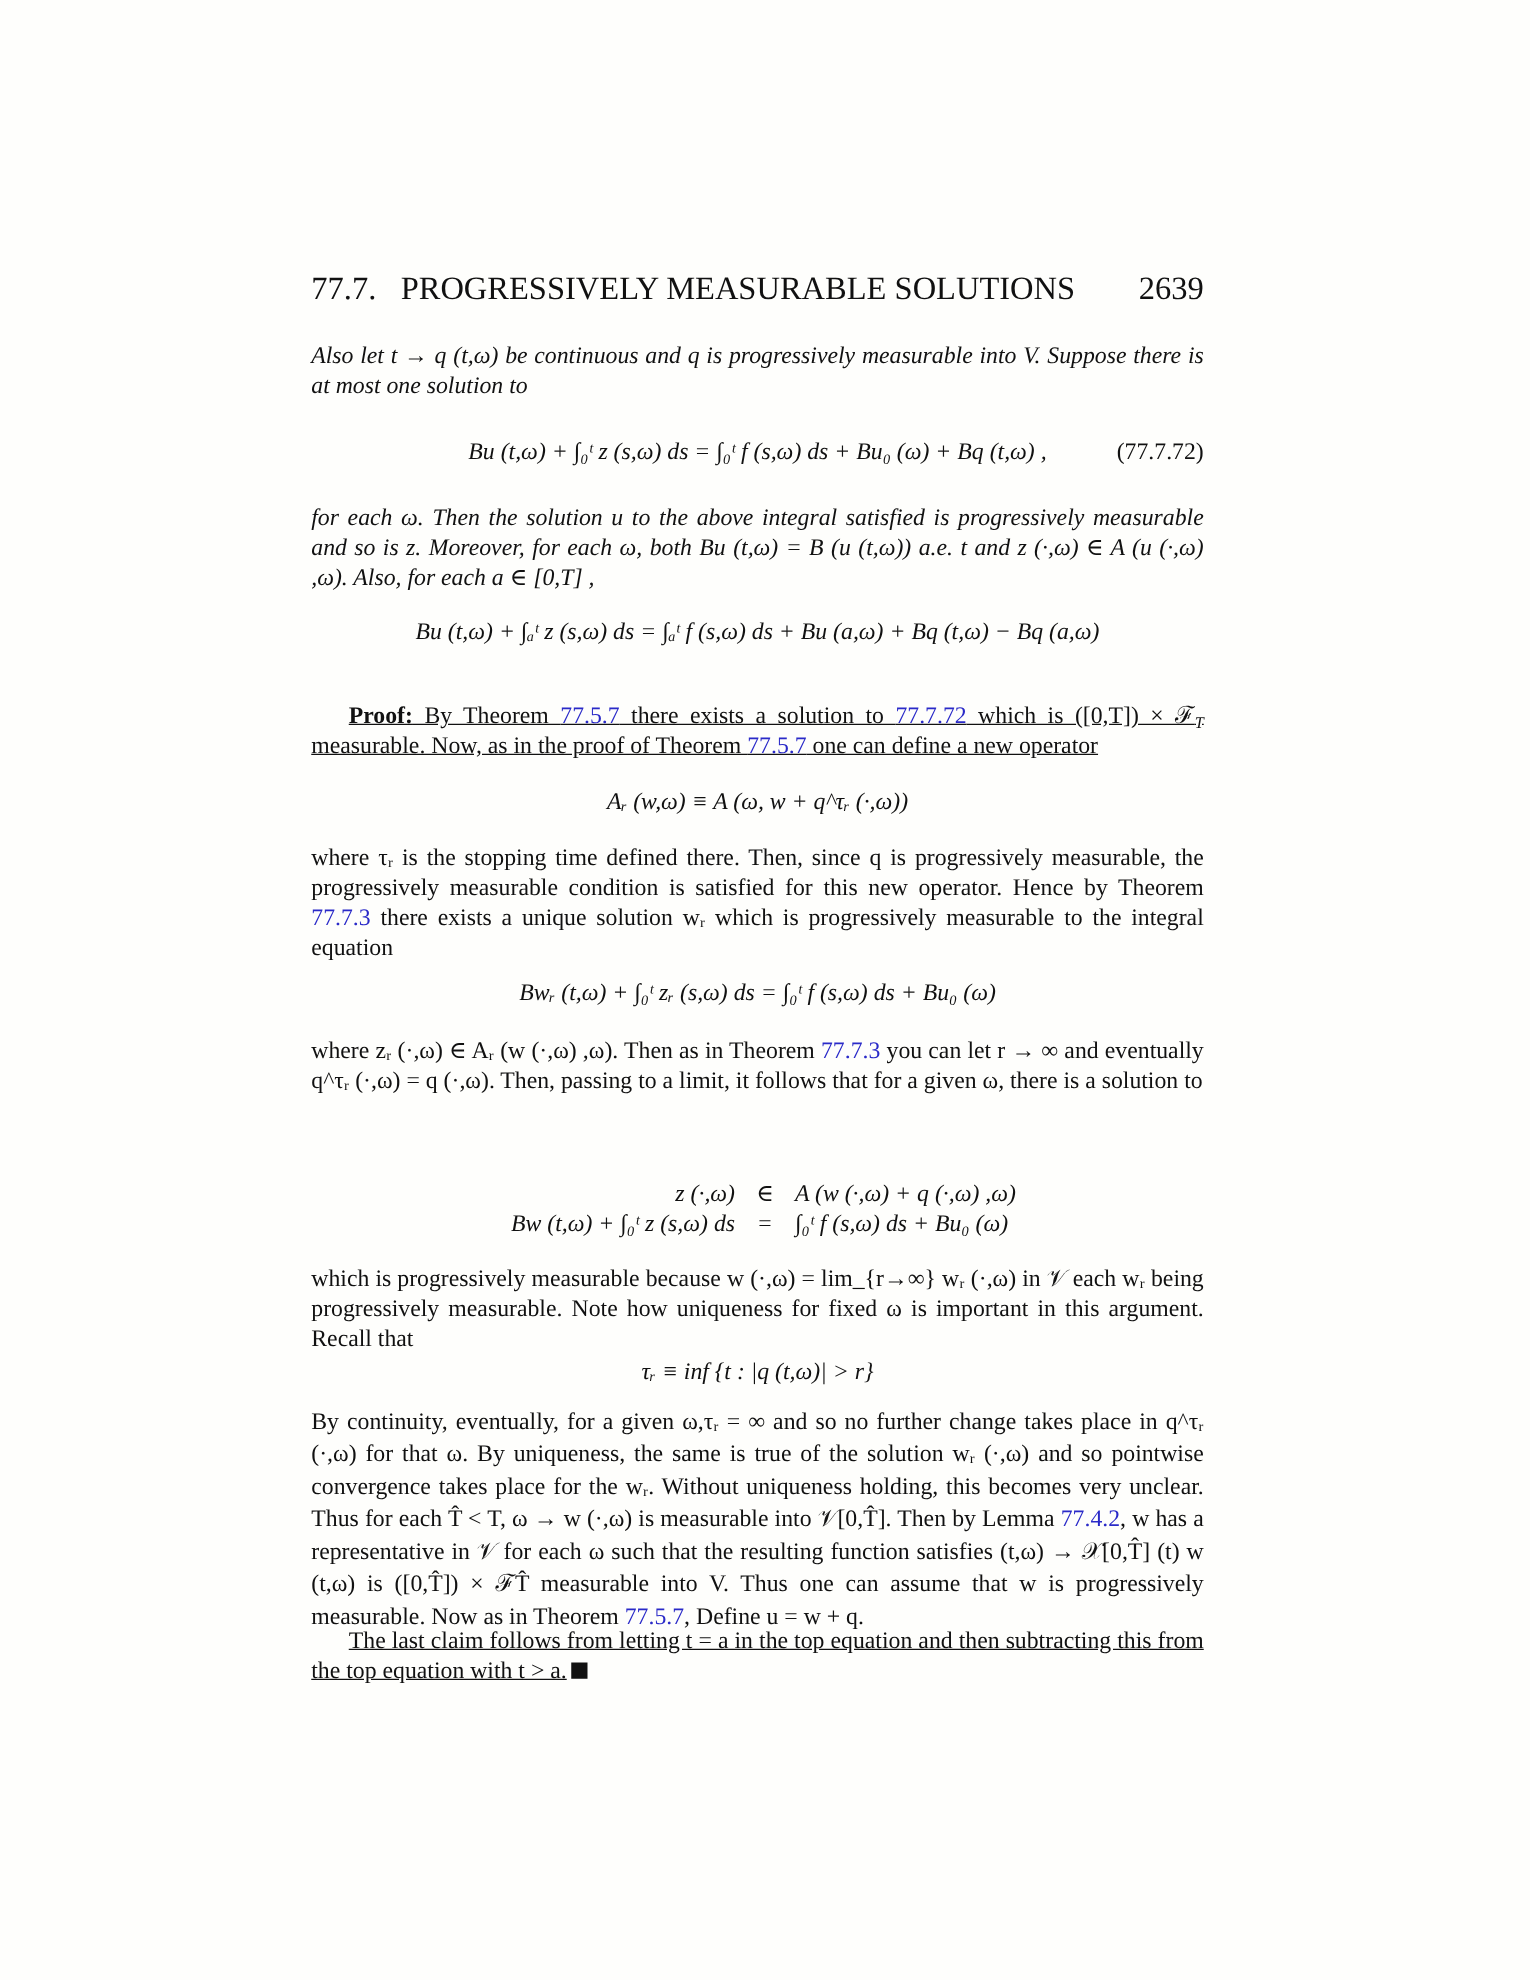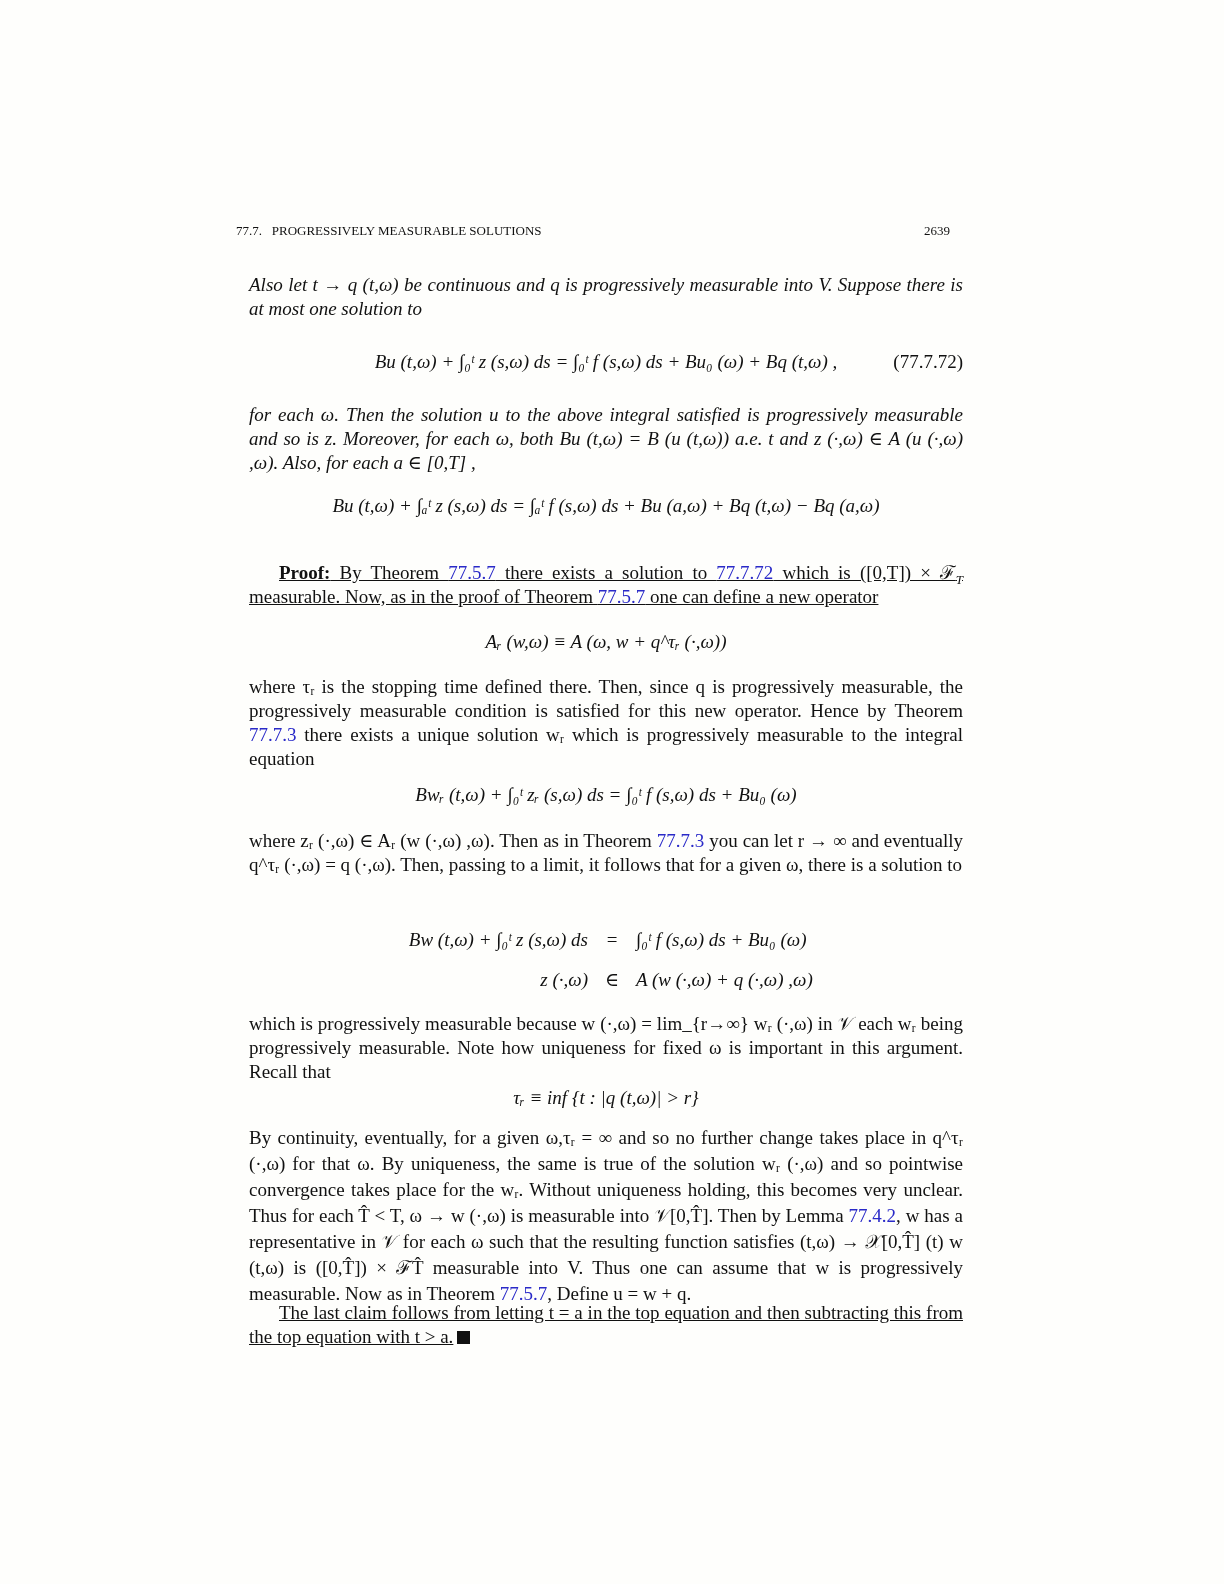--- a/index.html
+++ b/index.html
@@ -2,21 +2,21 @@
 <html><head>
 <meta charset="utf-8">
 <style>
   html, body { margin: 0; padding: 0; }
   body {
     width: 1224px; height: 1584px; background: #fefefc; position: relative;
     font-family: "Liberation Serif", "DejaVu Serif", serif; color: #111;
     font-size: 19px; line-height: 24px;
   }
   .abs { position: absolute; }
-  .hdr { top: 219px; left: 236px; width: 714px; font-size: 13px; }
+  .hdr { top: 219px; left: 249px; width: 714px; font-size: 26px; }
   .hdr .pn { position: absolute; right: 0; top: 0; margin-left: 43px; }
   .para { left: 249px; width: 714px; text-align: justify; }
   .it { font-style: italic; }
   .link { color: #2a2ac8; }
   .eq { left: 249px; width: 714px; text-align: center; white-space: nowrap; font-style: italic; }
   .eqnum { position: absolute; right: 0; top: 0; font-style: normal; text-align: right; }
   .ind { text-indent: 30px; text-decoration: underline; }
   sub, sup { font-size: 13px; line-height: 0; }
   b { font-weight: bold; }
   .qed { display: inline-block; width: 13px; height: 13px; background: #111; vertical-align: -1px; margin-left: 4px; }
@@ -47,22 +47,22 @@
 
 <div class="abs eq" style="top:630px">Aᵣ (w,ω) ≡ A (ω, w + q^τᵣ (·,ω))</div>
 
 <div class="abs para" style="top:675px"><span>where τᵣ is the stopping time defined there. Then, since q is progressively measurable, the progressively measurable condition is satisfied for this new operator.  Hence by Theorem </span><a class="link">77.7.3</a><span> there exists a unique solution wᵣ which is progressively measurable to the integral equation</span></div>
 
 <div class="abs eq" style="top:783px">Bwᵣ (t,ω) + ∫₀ᵗ zᵣ (s,ω) ds = ∫₀ᵗ f (s,ω) ds + Bu₀ (ω)</div>
 
 <div class="abs para" style="top:829px"><span>where zᵣ (·,ω) ∈ Aᵣ (w (·,ω) ,ω). Then as in Theorem </span><a class="link">77.7.3</a><span> you can let r → ∞ and eventually q^τᵣ (·,ω) = q (·,ω). Then, passing to a limit, it follows that for a given ω, there is a solution to</span></div>
 
 <div class="abs align" style="top:928px">
+  <div style="margin-top:16px"><span class="l">z (·,ω)</span><span class="m">∈</span><span>A (w (·,ω) + q (·,ω) ,ω)</span></div>
   <div><span class="l">Bw (t,ω) + ∫₀ᵗ z (s,ω) ds</span><span class="m">=</span><span>∫₀ᵗ f (s,ω) ds + Bu₀ (ω)</span></div>
-  <div style="margin-top:16px"><span class="l">z (·,ω)</span><span class="m">∈</span><span>A (w (·,ω) + q (·,ω) ,ω)</span></div>
 </div>
 
 <div class="abs para" style="top:1012px">which is progressively measurable because w (·,ω) = lim_{r→∞} wᵣ (·,ω) in 𝒱 each wᵣ being progressively measurable. Note how uniqueness for fixed ω is important in this argument. Recall that</div>
 
 <div class="abs eq" style="top:1086px">τᵣ ≡ inf {t : |q (t,ω)| &gt; r}</div>
 
 <div class="abs para" style="top:1125px;line-height:26px"><span>By continuity, eventually, for a given ω,τᵣ = ∞ and so no further change takes place in q^τᵣ (·,ω) for that ω. By uniqueness, the same is true of the solution wᵣ (·,ω) and so pointwise convergence takes place for the wᵣ.  Without uniqueness holding, this becomes very unclear.  Thus for each T̂ &lt; T, ω → w (·,ω) is measurable into 𝒱[0,T̂].  Then by Lemma </span><a class="link">77.4.2</a><span>, w has a representative in 𝒱 for each ω such that the resulting function satisfies (t,ω) → 𝒳[0,T̂] (t) w (t,ω) is 𝒝([0,T̂]) × ℱT̂ measurable into V.  Thus one can assume that w is progressively measurable. Now as in Theorem </span><a class="link">77.5.7</a><span>, Define u = w + q.</span></div>
 
 <div class="abs para ind" style="top:1301px"><span>The last claim follows from letting t = a in the top equation and then subtracting this from the top equation with t &gt; a.</span><span class="qed"></span></div>
 

